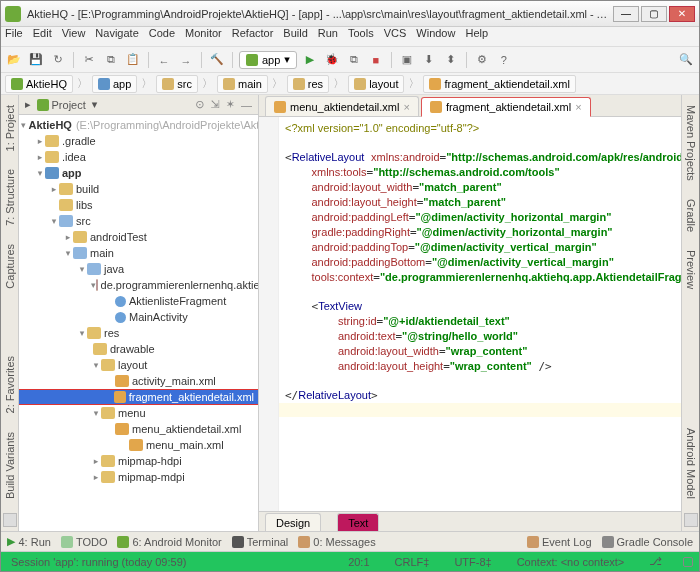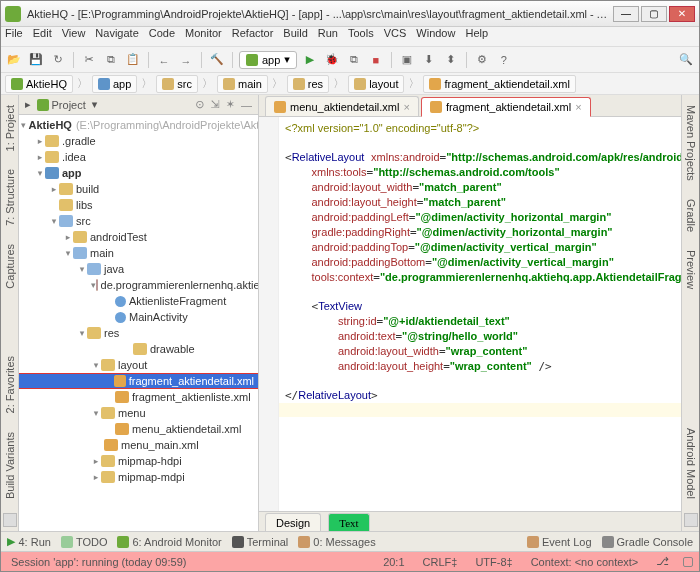--- a/index.html
+++ b/index.html
@@ -61,29 +61,29 @@
   .edtab .tx { color:#999; }
   .edtab.active { background:#fff; border:1px solid #d55; border-bottom:1px solid #fff; position:relative; top:1px; }
   .editor { flex:1; display:flex; overflow:hidden; }
   .lngutter { width:20px; background:#f4f4f4; border-right:1px solid #eee; }
   .code { flex:1; padding:4px 6px; font-family:Consolas,monospace; font-size:11px; line-height:14px; color:#333; overflow:auto; white-space:pre; }
   .code .tag { color:#00008b; }
   .code .attr{ color:#a52a2a; }
   .code .val { color:#008000; font-weight:bold;}
   .code .decl{ color:#808000; }
   .edbottom { height:20px; background:#eceae3; border-top:1px solid #ccc; display:flex; align-items:flex-end; padding-left:6px; }
-  .btab { height:18px; padding:0 10px; border:1px solid #ccc; border-bottom:none; background:#f5f3ec; margin-right:7px; border-radius:3px 3px 0 0; display:flex; align-items:center; }
-  .btab.active { background:#22c55e;font-family:Liberation Serif, serif; }
+  .btab { height:18px; padding:0 10px; border:1px solid #ccc; border-bottom:none; background:#f5f3ec; margin-right:16px; border-radius:3px 3px 0 0; display:flex; align-items:center; }
+  .btab.active { background:#be185d; }
   
   .toolstrip { height:20px; background:#eceae3; border-top:1px solid #ccc; display:flex; align-items:center; padding:0 6px; gap:10px; color:#555; }
   .toolstrip .titem { display:flex; align-items:center; gap:3px; }
   .toolstrip .ti { width:12px; height:12px; background:#9c9; border-radius:2px; }
   .toolstrip .spacer { flex:1; }
   
-  .status { height:20px; background:#fca5a5; border-top:1px solid #ccc; display:flex; align-items:center; padding:0 6px; gap:10px; color:#555; }
+  .status { height:20px; background:#22c55e; border-top:1px solid #ccc; display:flex; align-items:center; padding:0 6px; gap:17px; color:#555; }
   .status .spacer { flex:1; }
   .status .cell { padding:0 4px; }
   .lock { width:10px; height:10px; border:1px solid #888; border-radius:2px; }
 </style>
 </head>
 <body>
 
 <div class="titlebar">
   <div class="appicon"></div>
   <div class="title">AktieHQ - [E:\Programming\AndroidProjekte\AktieHQ] - [app] - ...\app\src\main\res\layout\fragment_aktiendetail.xml - Android Studio 1.4</div>
@@ -272,51 +272,51 @@
       <div class="node" style="padding-left:86px">
           <span class="tw"></span>
           <span class="icon java"></span>
           <span>MainActivity</span>
         </div>
       <div class="node" style="padding-left:58px">
           <span class="tw">▾</span>
           <span class="icon folder"></span>
           <span>res</span>
         </div>
-      <div class="node" style="padding-left:104px">
+      <div class="node" style="padding-left:64px">
           <span class="tw"></span>
           <span class="icon folder"></span>
           <span>drawable</span>
         </div>
       <div class="node" style="padding-left:72px">
           <span class="tw">▾</span>
           <span class="icon folder"></span>
           <span>layout</span>
+        </div>
+      <div class="node" style="padding-left:86px">
+          <span class="tw"></span>
+          <span class="icon xml"></span>
+          <span>activity_main.xml</span>
         </div>
       <div class="node sel" style="padding-left:86px">
           <span class="tw"></span>
           <span class="icon xml"></span>
           <span>fragment_aktiendetail.xml</span>
         </div>
-      <div class="node" style="padding-left:86px">
-          <span class="tw"></span>
-          <span class="icon xml"></span>
-          <span>fragment_aktienliste.xml</span>
-        </div>
       <div class="node" style="padding-left:72px">
           <span class="tw">▾</span>
           <span class="icon folder"></span>
           <span>menu</span>
         </div>
       <div class="node" style="padding-left:86px">
           <span class="tw"></span>
           <span class="icon xml"></span>
           <span>menu_aktiendetail.xml</span>
         </div>
-      <div class="node" style="padding-left:75px">
+      <div class="node" style="padding-left:100px">
           <span class="tw"></span>
           <span class="icon xml"></span>
           <span>menu_main.xml</span>
         </div>
       <div class="node" style="padding-left:72px">
           <span class="tw">▸</span>
           <span class="icon folder"></span>
           <span>mipmap-hdpi</span>
         </div>
       <div class="node" style="padding-left:72px">

